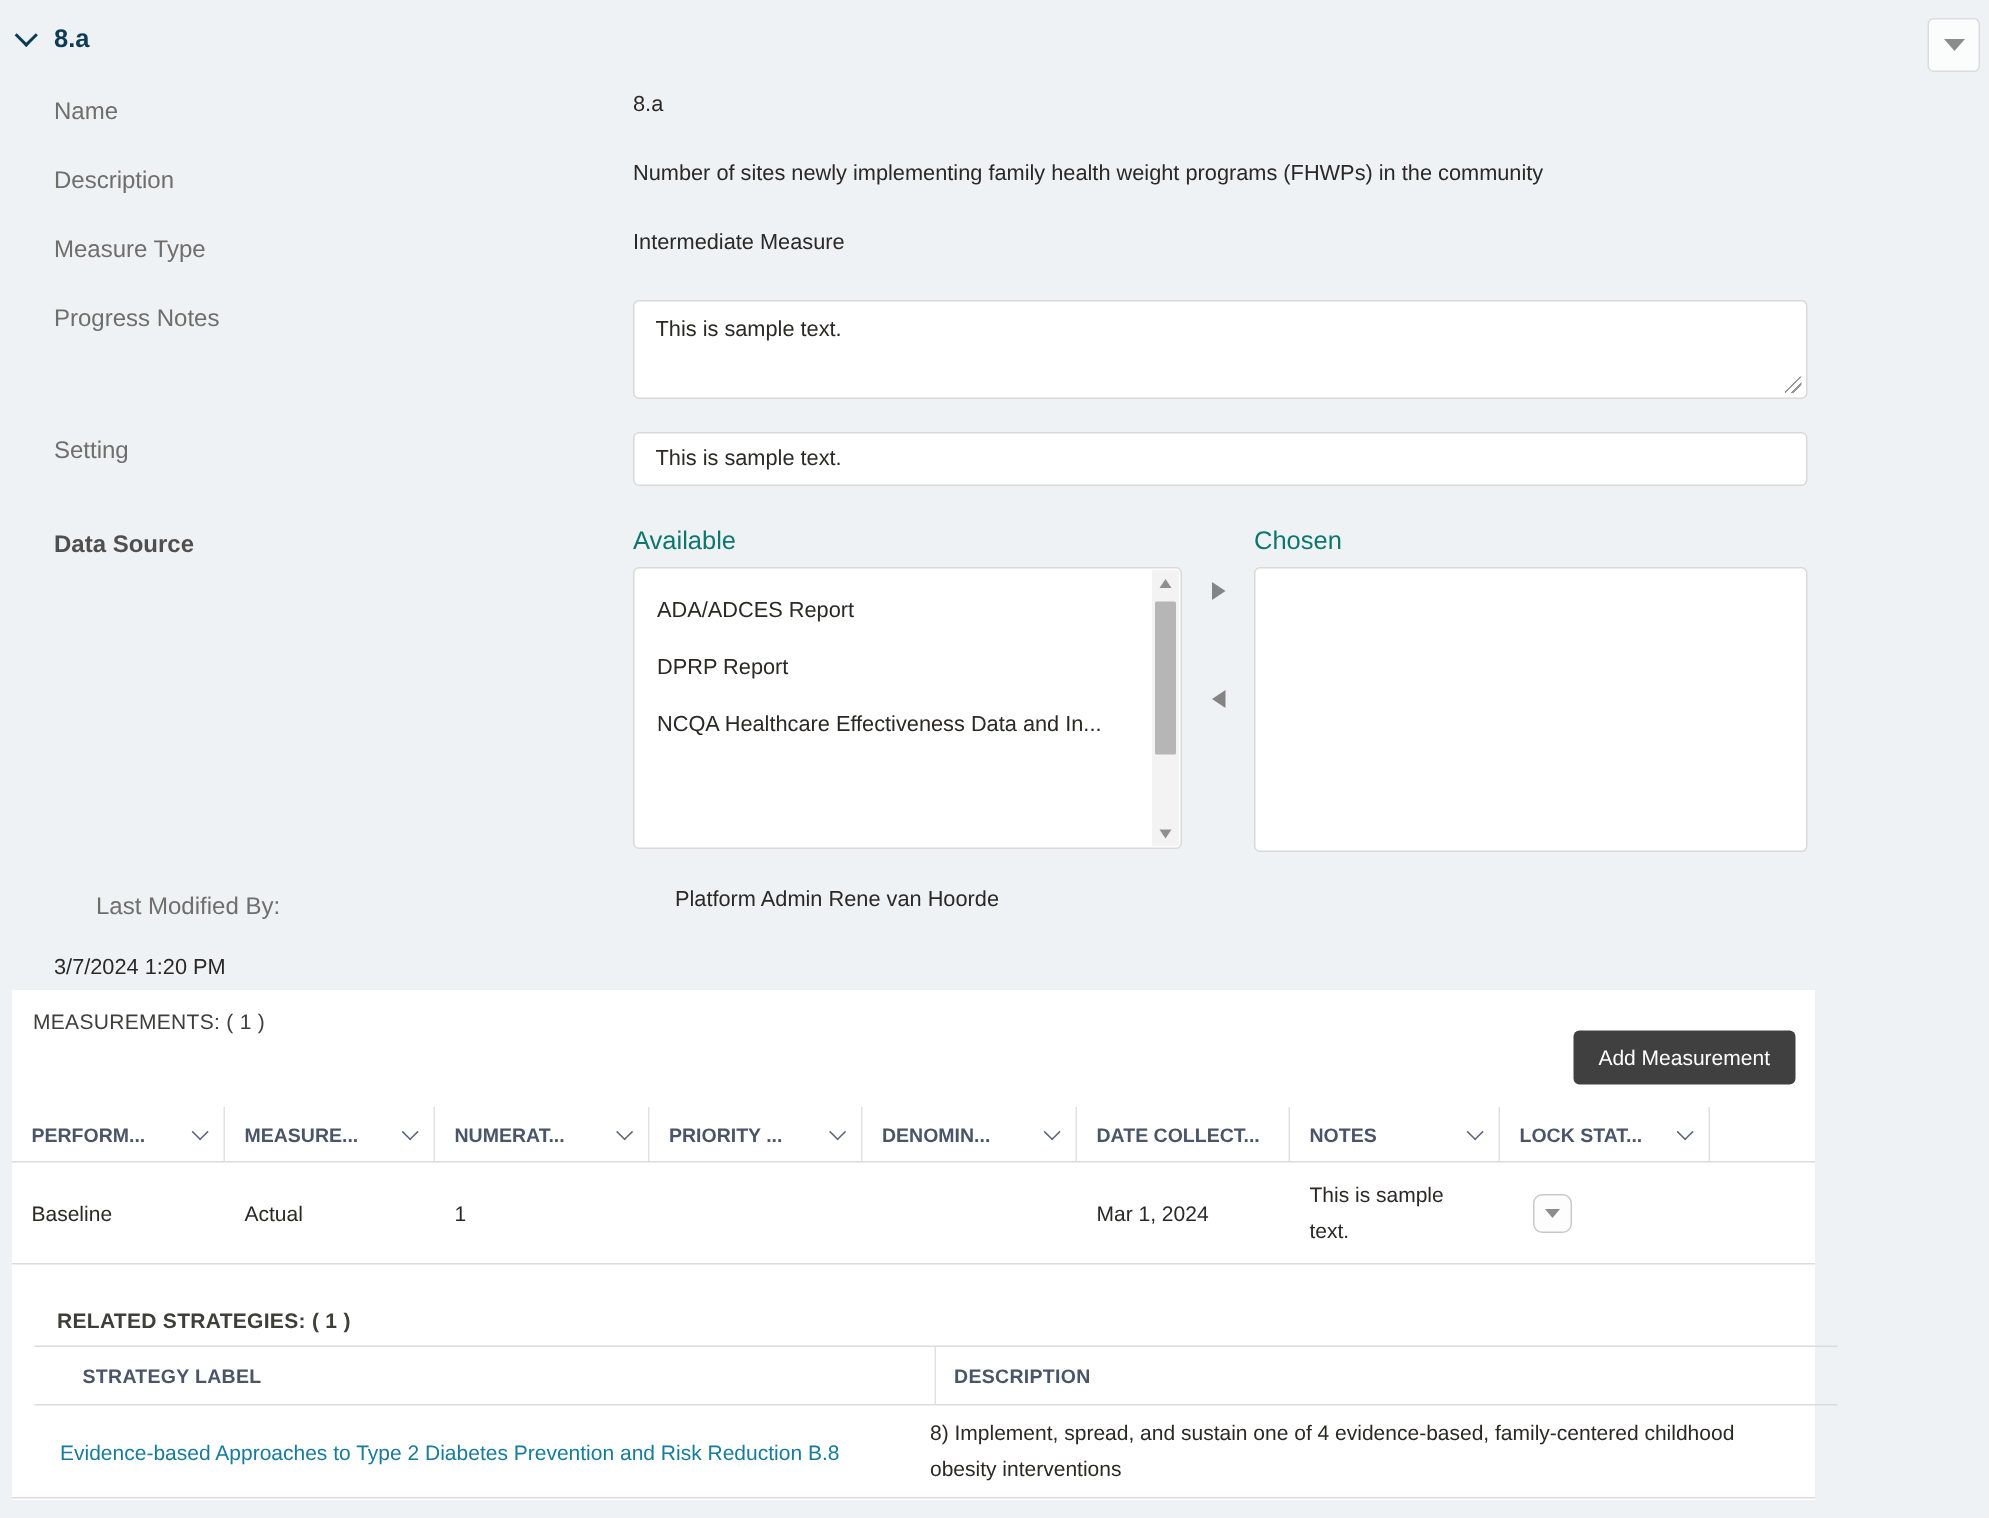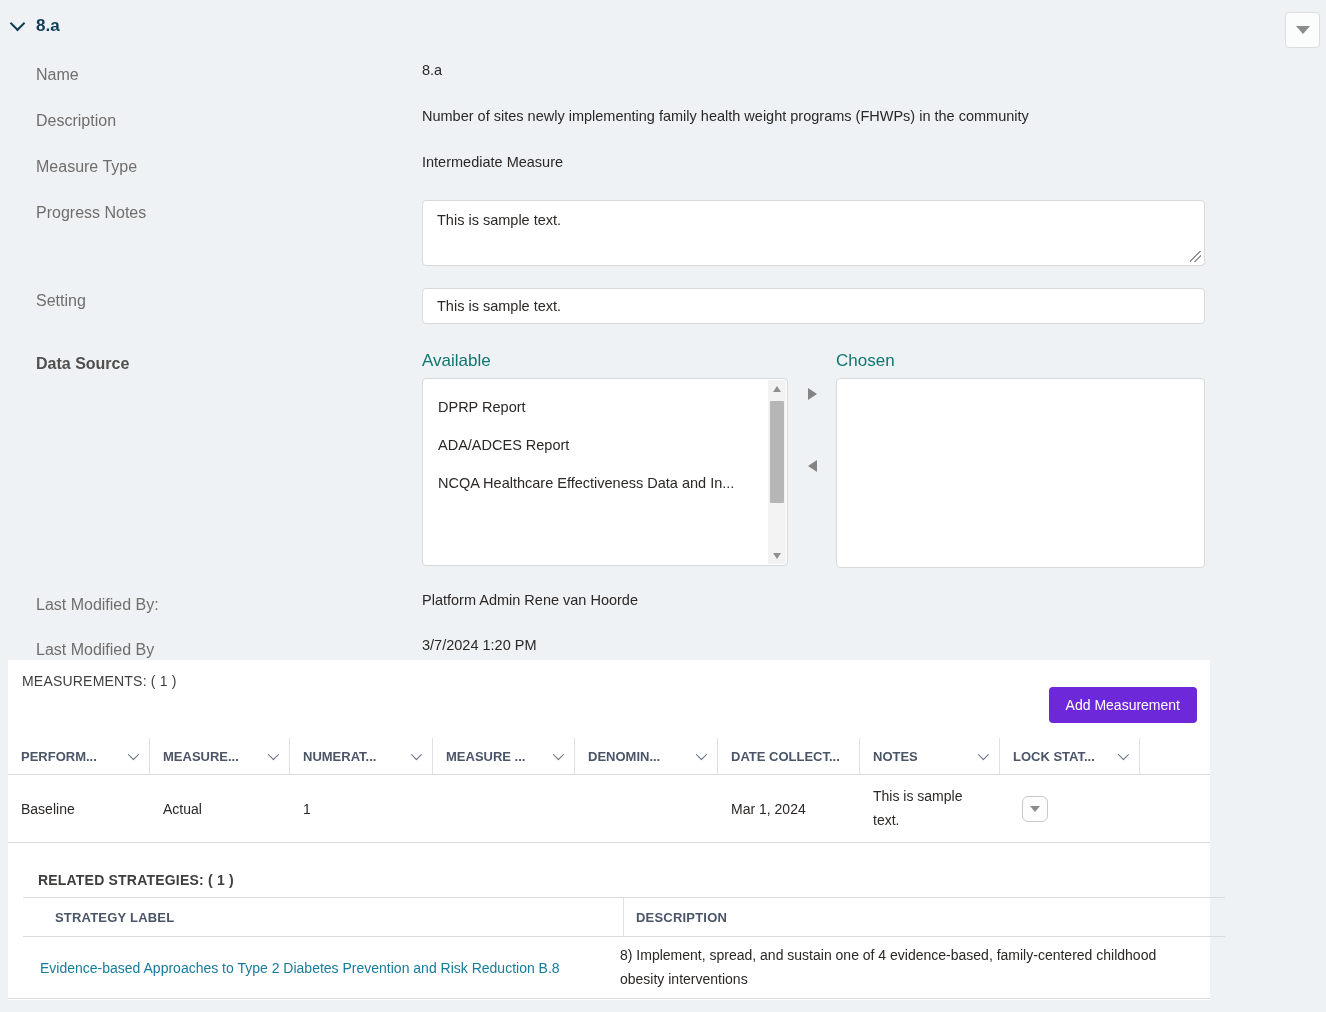--- a/index.html
+++ b/index.html
@@ -32,21 +32,21 @@
   .form-area { position: absolute; left: 36px; top: 52px; width: 1169px; }
   .frow { display: flex; align-items: flex-start; }
   .flabel { width: 386px; flex: none; font-size: 16px; color: #706e6b; padding-top: 4px; }
   .flabel.bold { color: #514f4d; font-weight: bold; }
   .fvalue { flex: 1; font-size: 14.5px; color: #2b2826; }
 
   .row-name, .row-desc, .row-mtype { height: 46px; margin-top: 0; }
   .row-name { margin-top: 10px; }
   .row-notes { height: 66px; margin-bottom: 22px; }
   .row-setting { margin-bottom: 27px; }
-  .row-lmb { margin-top: 24px; height: 45px; }
+  .row-lmb { margin-top: 24px; height: 45px; margin-left: 28px; }
   .row-lmd { height: 45px; }
 
   .textarea-box {
     position: relative; width: 100%; height: 66px;
     background: #fff; border: 1px solid #d9d9d7; border-radius: 4px;
     padding: 11px 14px; font-size: 14.5px; color: #2b2826;
   }
   .resize-grip {
     position: absolute; right: 3px; bottom: 3px; width: 11px; height: 11px;
     background: linear-gradient(135deg, transparent 0 45%, #969696 45% 53%, transparent 53% 68%, #969696 68% 76%, transparent 76%);
@@ -78,21 +78,21 @@
 
   .transfer-col { width: 48px; flex: none; display: flex; flex-direction: column; align-items: center; padding-top: 37px; }
   .tri-right { width: 0; height: 0; border-top: 6px solid transparent; border-bottom: 6px solid transparent; border-left: 9px solid #848484; cursor: pointer; }
   .tri-left { width: 0; height: 0; border-top: 6px solid transparent; border-bottom: 6px solid transparent; border-right: 9px solid #848484; cursor: pointer; margin-top: 60px; }
 
   
   .panel { position: absolute; left: 8px; top: 660px; width: 1202px; height: 340px; background: #fff; }
   .panel-title { position: absolute; left: 14px; top: 13px; font-size: 14px; color: #3e3e3c; letter-spacing: 0.2px; }
   .add-btn {
     position: absolute; top: 27px; right: 13px; height: 36px; padding: 0 17px;
-    background: #6d28d9; color: #fff; font-size: 14px; border: none; border-radius: 4px;
+    background: #404040; color: #fff; font-size: 14px; border: none; border-radius: 4px;
     font-family: "Liberation Sans", sans-serif; cursor: pointer;
   }
 
   .mtable-head { position: absolute; left: 0; top: 78px; width: 1202px; height: 37px; display: flex; border-bottom: 1px solid #dddbda; }
   .mth {
     display: flex; align-items: center; justify-content: space-between;
     padding: 0 13px; font-size: 13px; font-weight: bold; color: #4a5568;
     border-right: 1px solid #e2e1e0; white-space: nowrap; overflow: hidden;
   }
   .mth:last-child, .mth.no-brd { }
@@ -174,22 +174,22 @@
 
   <div class="frow row-datasource">
     <div class="flabel bold">Data Source</div>
     <div class="fvalue">
       <div class="duallist">
 
         <div class="listgroup avail">
           <div class="list-label">Available</div>
           <div class="listbox">
             <div class="opts">
+              <div class="opt">ADA/ADCES Report</div>
               <div class="opt">DPRP Report</div>
-              <div class="opt">ADA/ADCES Report</div>
               <div class="opt">NCQA Healthcare Effectiveness Data and In...</div>
             </div>
             <div class="sb-track">
               <div class="sb-btn sb-up">
                   <span class="tri-up-xs"></span>
                 </div>
               <div class="sb-thumb"></div>
               <div class="sb-btn sb-down">
                   <span class="tri-down-xs"></span>
                 </div>
@@ -210,21 +210,20 @@
       </div>
     </div>
   </div>
 
   <div class="frow row-lmb">
     <div class="flabel">Last Modified By:</div>
     <div class="fvalue">Platform Admin Rene van Hoorde</div>
   </div>
 
   <div class="frow row-lmd">
-    <div class="flabel">Last Modified By</div>
     <div class="fvalue">3/7/2024 1:20 PM</div>
   </div>
 
 </div>
 
 <div class="panel">
 
   <div class="panel-title">MEASUREMENTS: ( 1 )</div>
 
   <button class="add-btn">Add Measurement</button>
@@ -236,21 +235,21 @@
       </div>
     <div class="mth c1">
         <span>MEASURE...</span>
         <span class="sort-chev"></span>
       </div>
     <div class="mth c2">
         <span>NUMERAT...</span>
         <span class="sort-chev"></span>
       </div>
     <div class="mth c3">
-        <span>MEASURE ...</span>
+        <span>PRIORITY ...</span>
         <span class="sort-chev"></span>
       </div>
     <div class="mth c4">
         <span>DENOMIN...</span>
         <span class="sort-chev"></span>
       </div>
     <div class="mth c5">
         <span>DATE COLLECT...</span>
       </div>
     <div class="mth c6">

